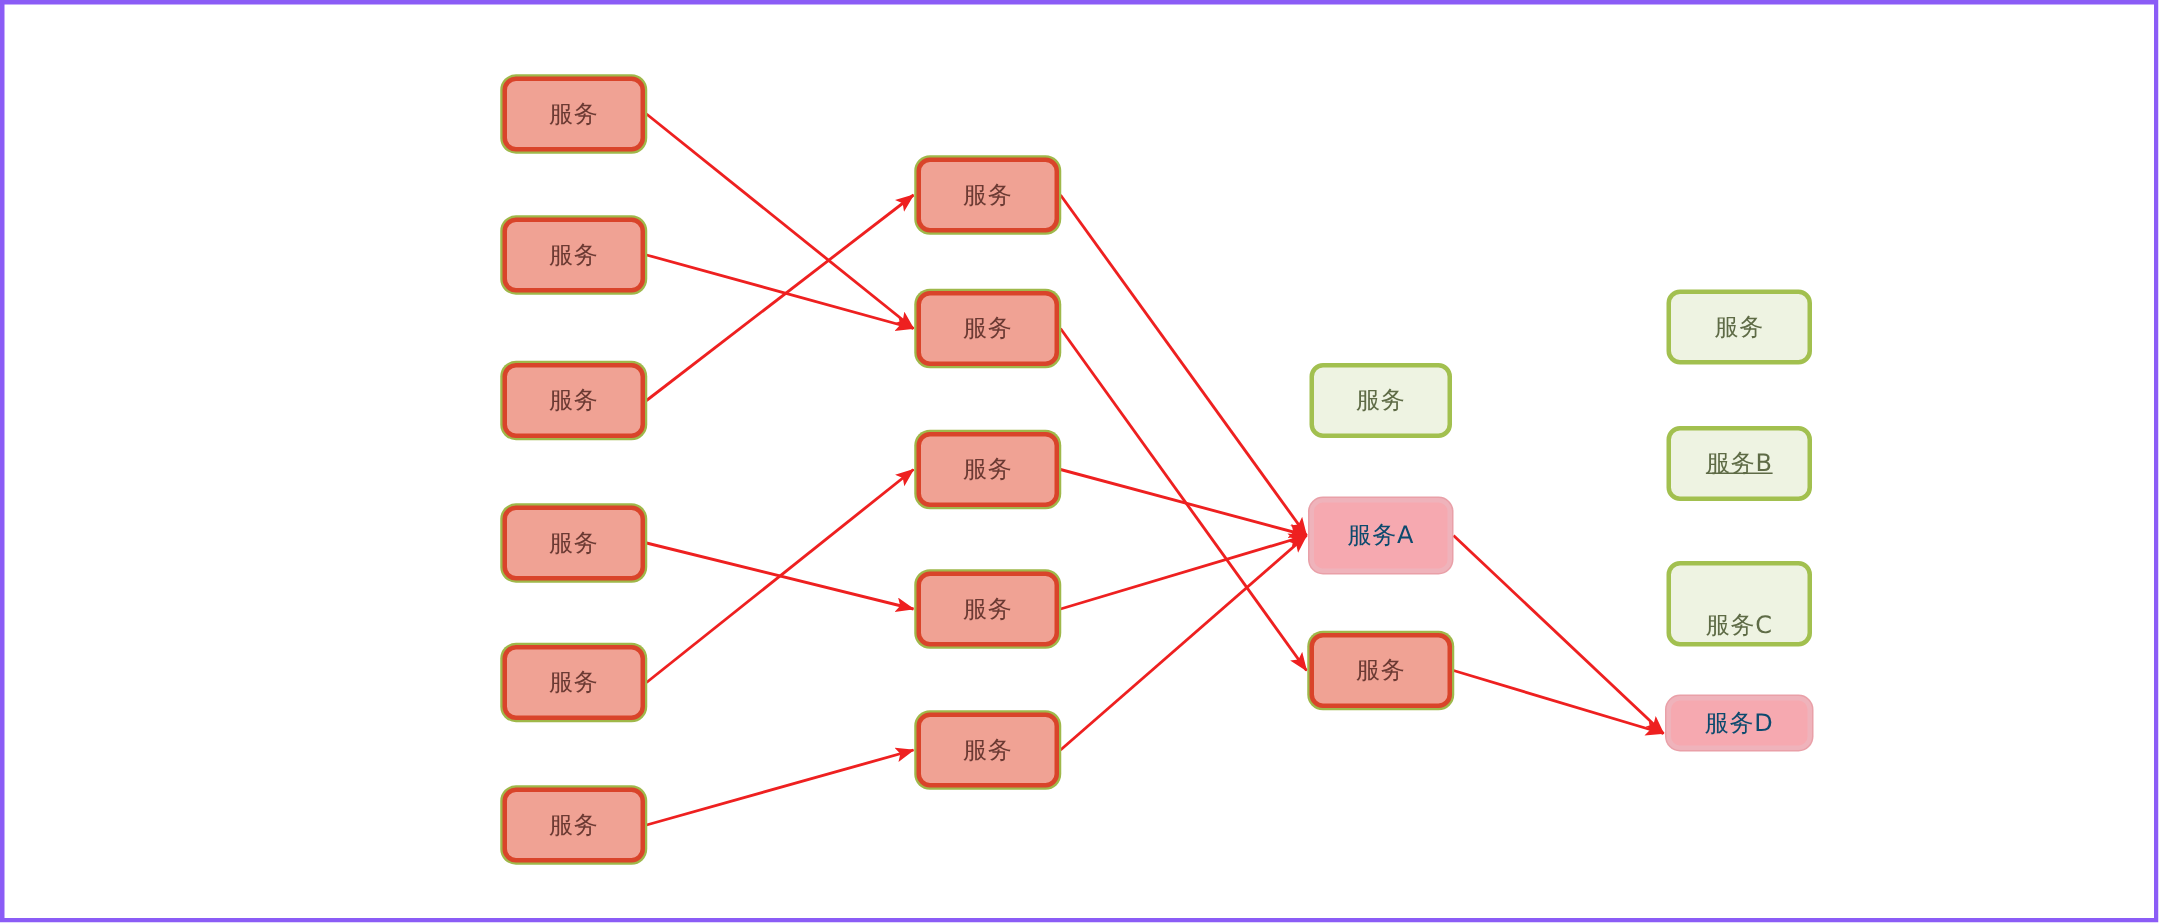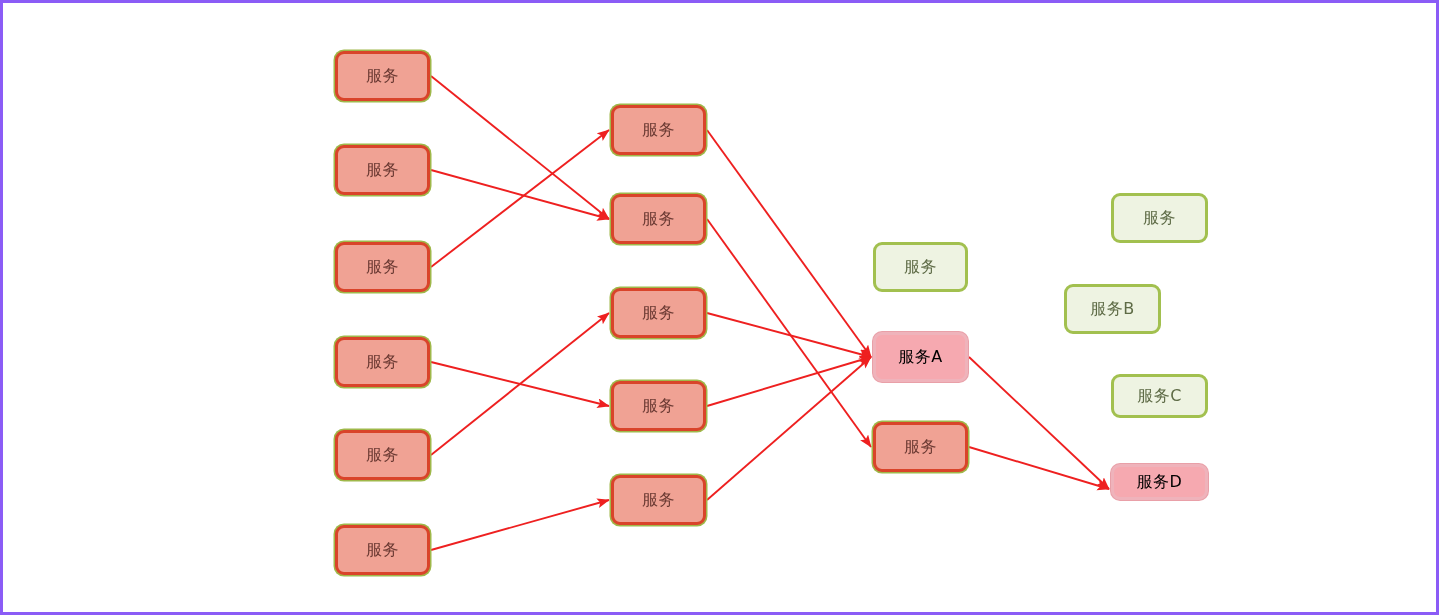--- a/index.html
+++ b/index.html
@@ -29,21 +29,21 @@
   .node.salmon{
     background:#f0a294;
     border:3px solid #d9442a;
     color:#6b3a33;
     box-shadow:0 0 0 1.5px #9fb84a;
   }
   
   .node.pink{
     background:#f6a9b0;
     border:3px solid #efb3bb;
-    color:#000000;
+    color:#0c4a6e;
     box-shadow:0 0 0 1px #e9a0a8;
   }
   
   .node.green{
     background:#eef3e2;
     border:3px solid #a2c04f;
     color:#5e6b46;
     box-shadow:none;
   }
 </style>
@@ -110,23 +110,23 @@
       </div>
       <div class="node pink" style="left: 870px; top: 329px; width: 95px; height: 50px;">
         <span>服务A</span>
       </div>
       <div class="node salmon" style="left: 870px; top: 419px; width: 95px; height: 50px;">
         <span>服务</span>
       </div>
       <div class="node green" style="left: 1108px; top: 190px; width: 97px; height: 50px;">
         <span>服务</span>
       </div>
-      <div class="node green" style="left: 1061px; top: 281px; width: 97px; height: 50px;">
+      <div class="node green" style="left: 1108px; top: 281px; width: 97px; height: 50px; text-decoration: underline;">
         <span>服务B</span>
       </div>
-      <div class="node green" style="left: 1108px; top: 371px; width: 97px; height: 44px;">
+      <div class="node green" style="left: 1108px; top: 371px; width: 97px; height: 57px; align-items: flex-end;">
         <span>服务C</span>
       </div>
       <div class="node pink" style="left: 1108px; top: 461px; width: 97px; height: 36px;">
         <span>服务D</span>
       </div>
     </div>
 </div>
 
 </body></html>

